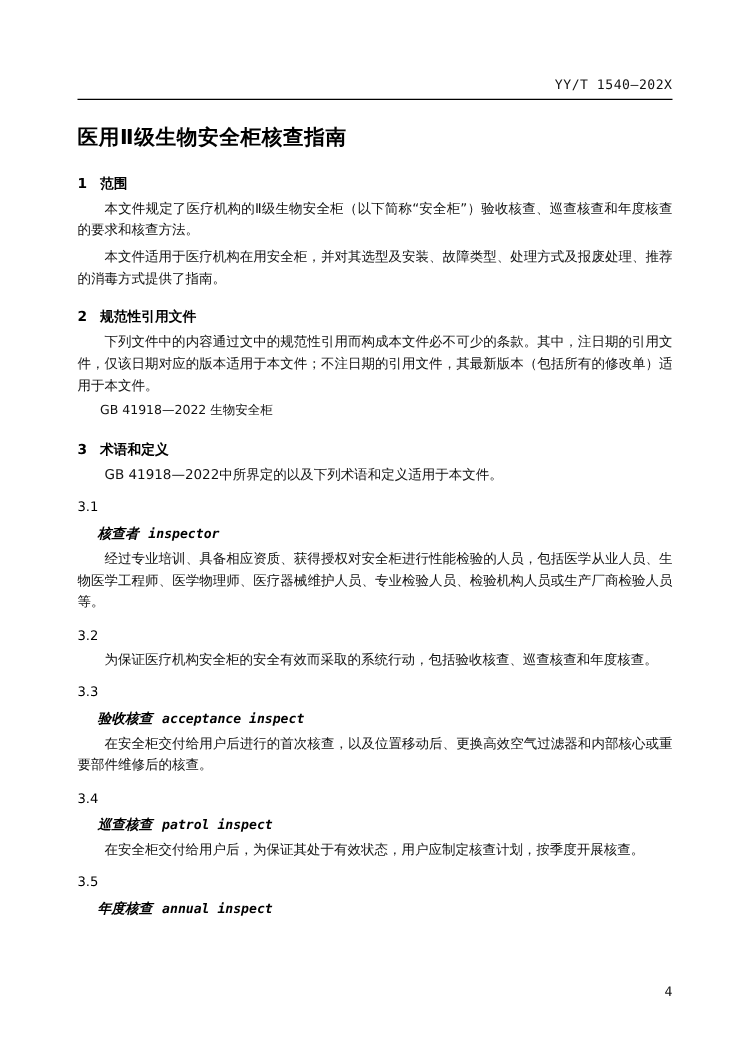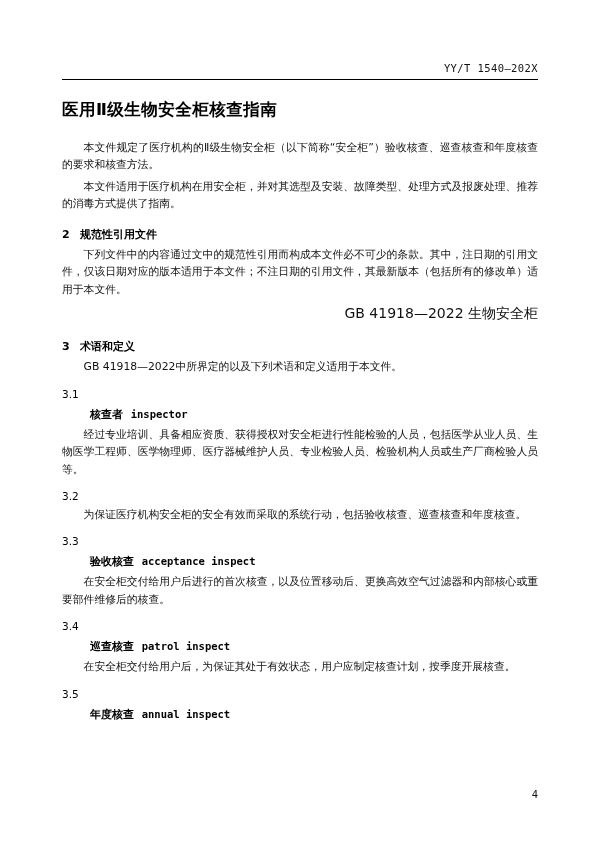--- a/index.html
+++ b/index.html
@@ -63,45 +63,45 @@
     min-width: 18px;
   }
   .sub-num {
     font-size: 10.5px;
     margin: 12px 0 3px 0;
     color: #000;
   }
   .term {
     font-size: 11px;
     font-weight: bold;
-    margin: 7px 0 3px 28px;
+    margin: 7px 0 3px 16px;
     color: #000;
+    font-style: italic;
   }
   .term .en {
     font-family: "DejaVu Sans Mono", "Liberation Mono", monospace;
     font-weight: bold;
     font-size: 10.5px;
     letter-spacing: 0;
   }
   p.body {
     font-size: 10.8px;
     line-height: 1.62;
     margin: 4px 0;
     text-align: justify;
     text-justify: inter-ideograph;
     text-indent: 2em;
     color: #111;
   }
   p.ref {
-    font-size: 14px;
+    font-size: 10px;
     line-height: 1.62;
-    margin: 3px 0 3px 4px;
+    margin: 3px 0 3px 18px;
     text-indent: 0;
     color: #111;
-    text-align: right;
   }
   .footer-page {
     position: absolute;
     bottom: 48px;
     right: 62px;
     font-size: 10.5px;
     color: #111;
     font-family: "DejaVu Sans Mono", "Liberation Mono", monospace;
   }
 </style>
@@ -110,20 +110,23 @@
 
 <div class="page">
 
   <div class="header">YY/T 1540—202X</div>
   <div class="header-rule"></div>
 
   <div class="content">
 
     <div class="doc-title">医用Ⅱ级生物安全柜核查指南</div>
 
+    <div class="clause-head">
+      <span class="num">1</span><span>范围</span>
+    </div>
     <p class="body">本文件规定了医疗机构的Ⅱ级生物安全柜（以下简称“安全柜”）验收核查、巡查核查和年度核查的要求和核查方法。</p>
     <p class="body">本文件适用于医疗机构在用安全柜，并对其选型及安装、故障类型、处理方式及报废处理、推荐的消毒方式提供了指南。</p>
 
     <div class="clause-head">
       <span class="num">2</span><span>规范性引用文件</span>
     </div>
     <p class="body">下列文件中的内容通过文中的规范性引用而构成本文件必不可少的条款。其中，注日期的引用文件，仅该日期对应的版本适用于本文件；不注日期的引用文件，其最新版本（包括所有的修改单）适用于本文件。</p>
     <p class="ref">GB 41918—2022  生物安全柜</p>
 
     <div class="clause-head">

